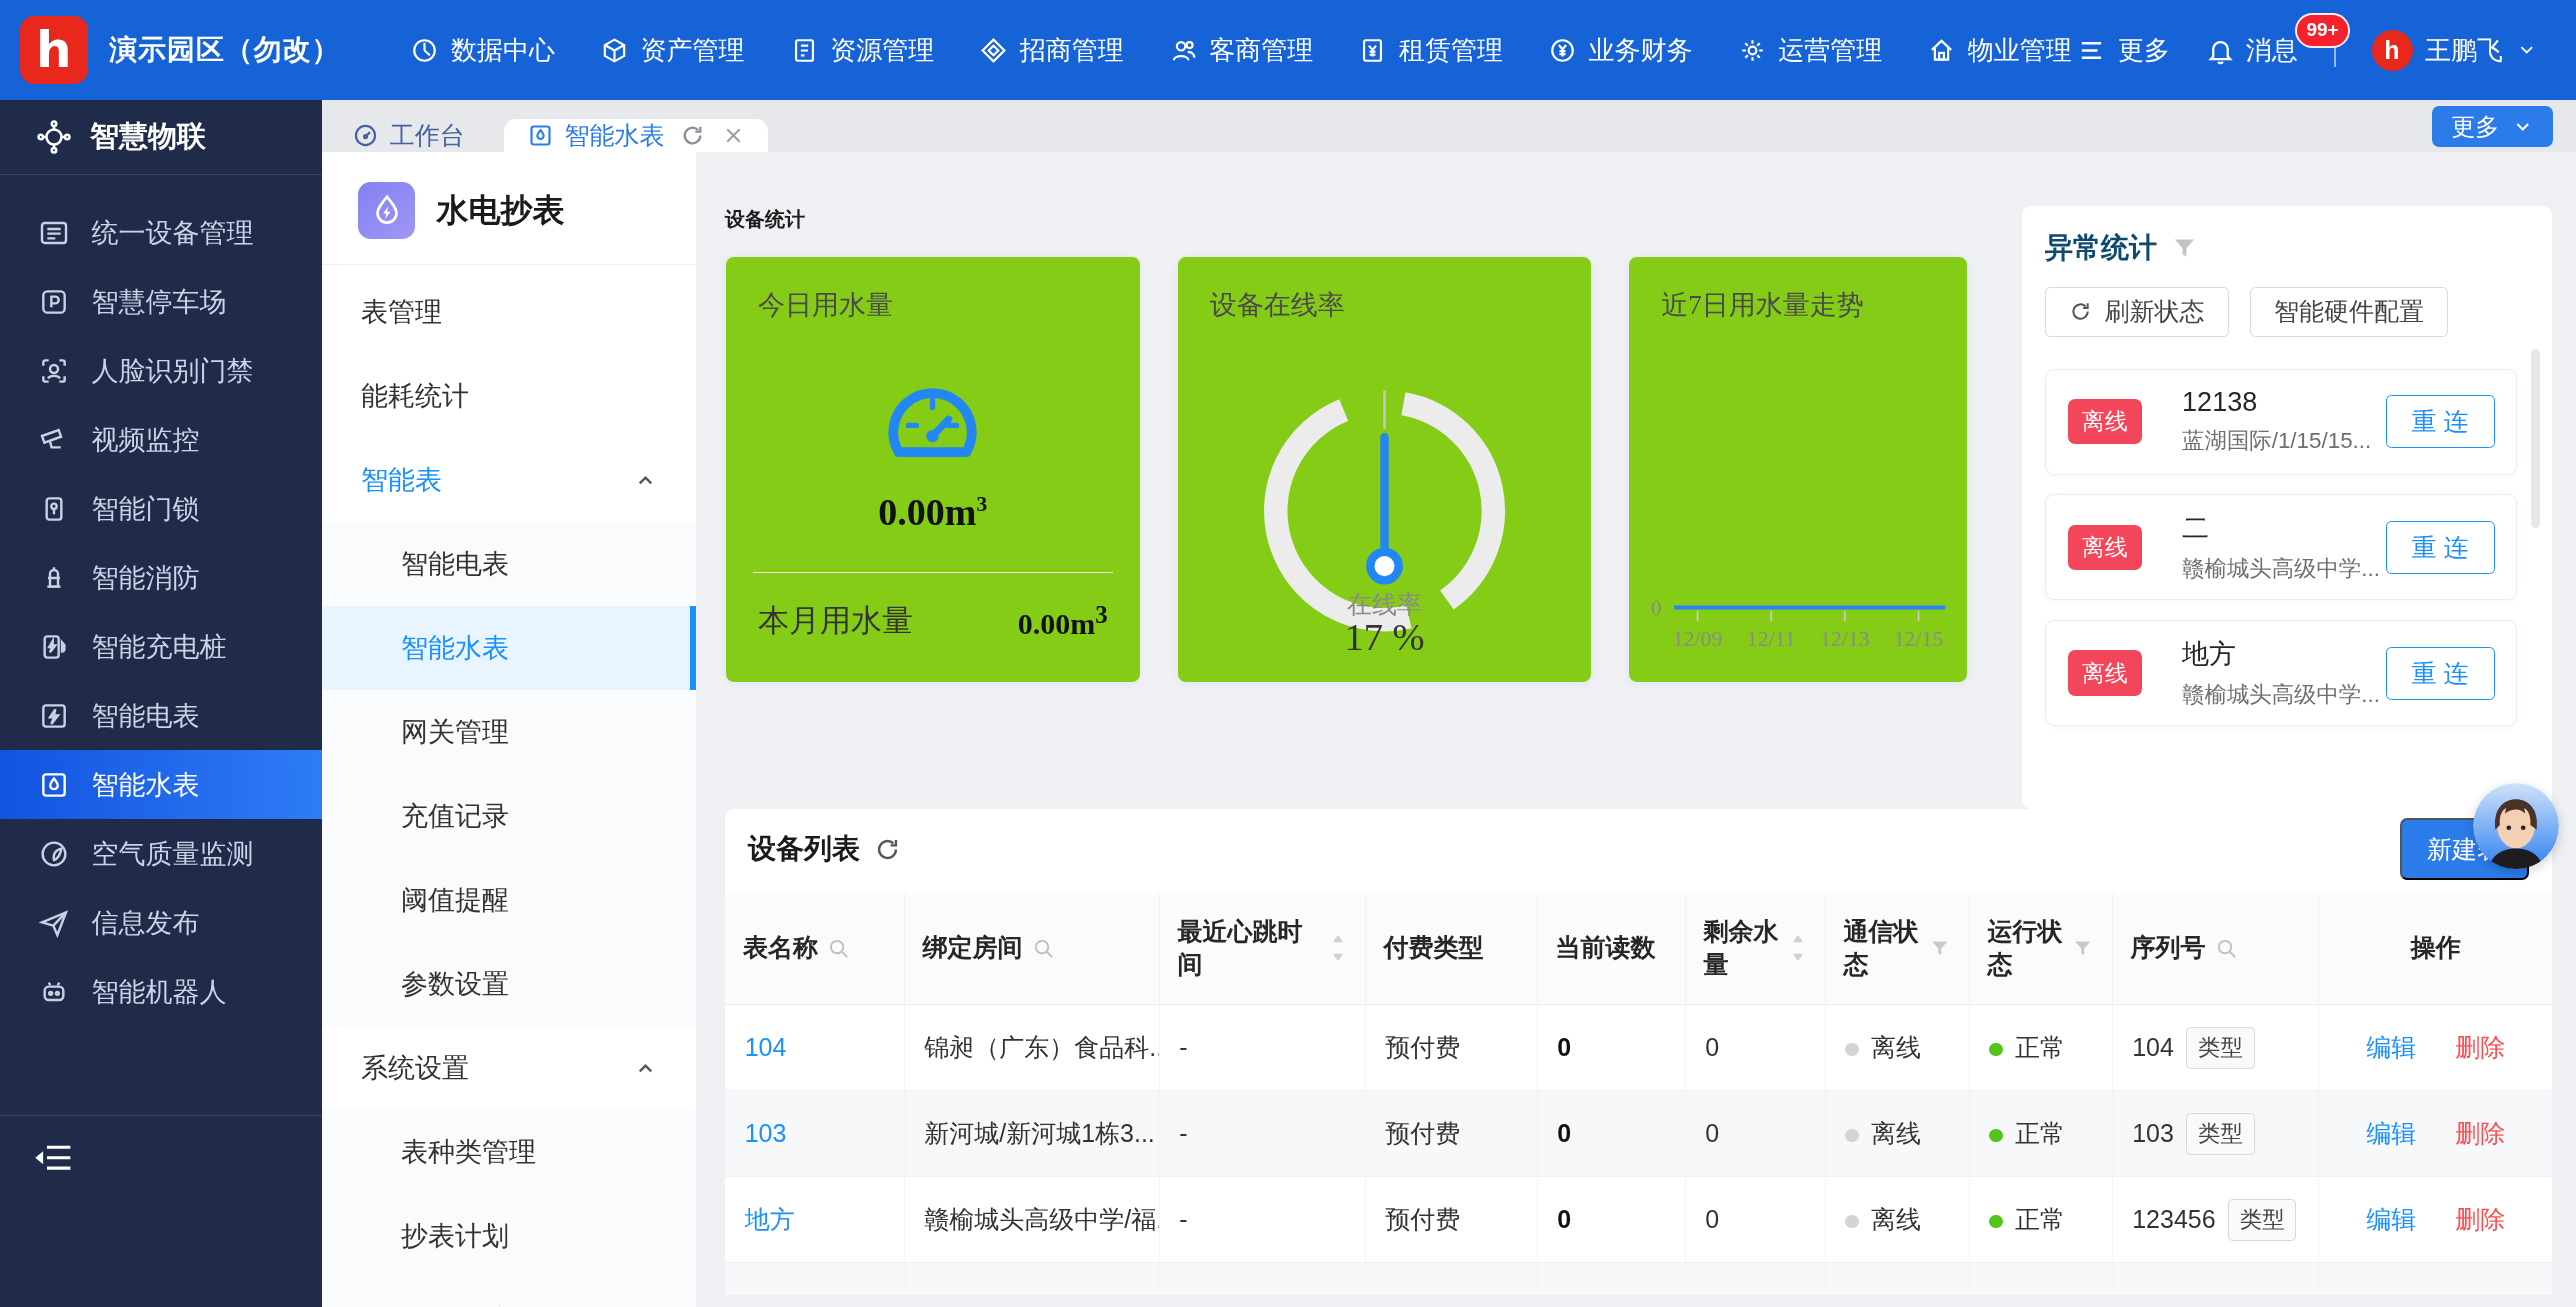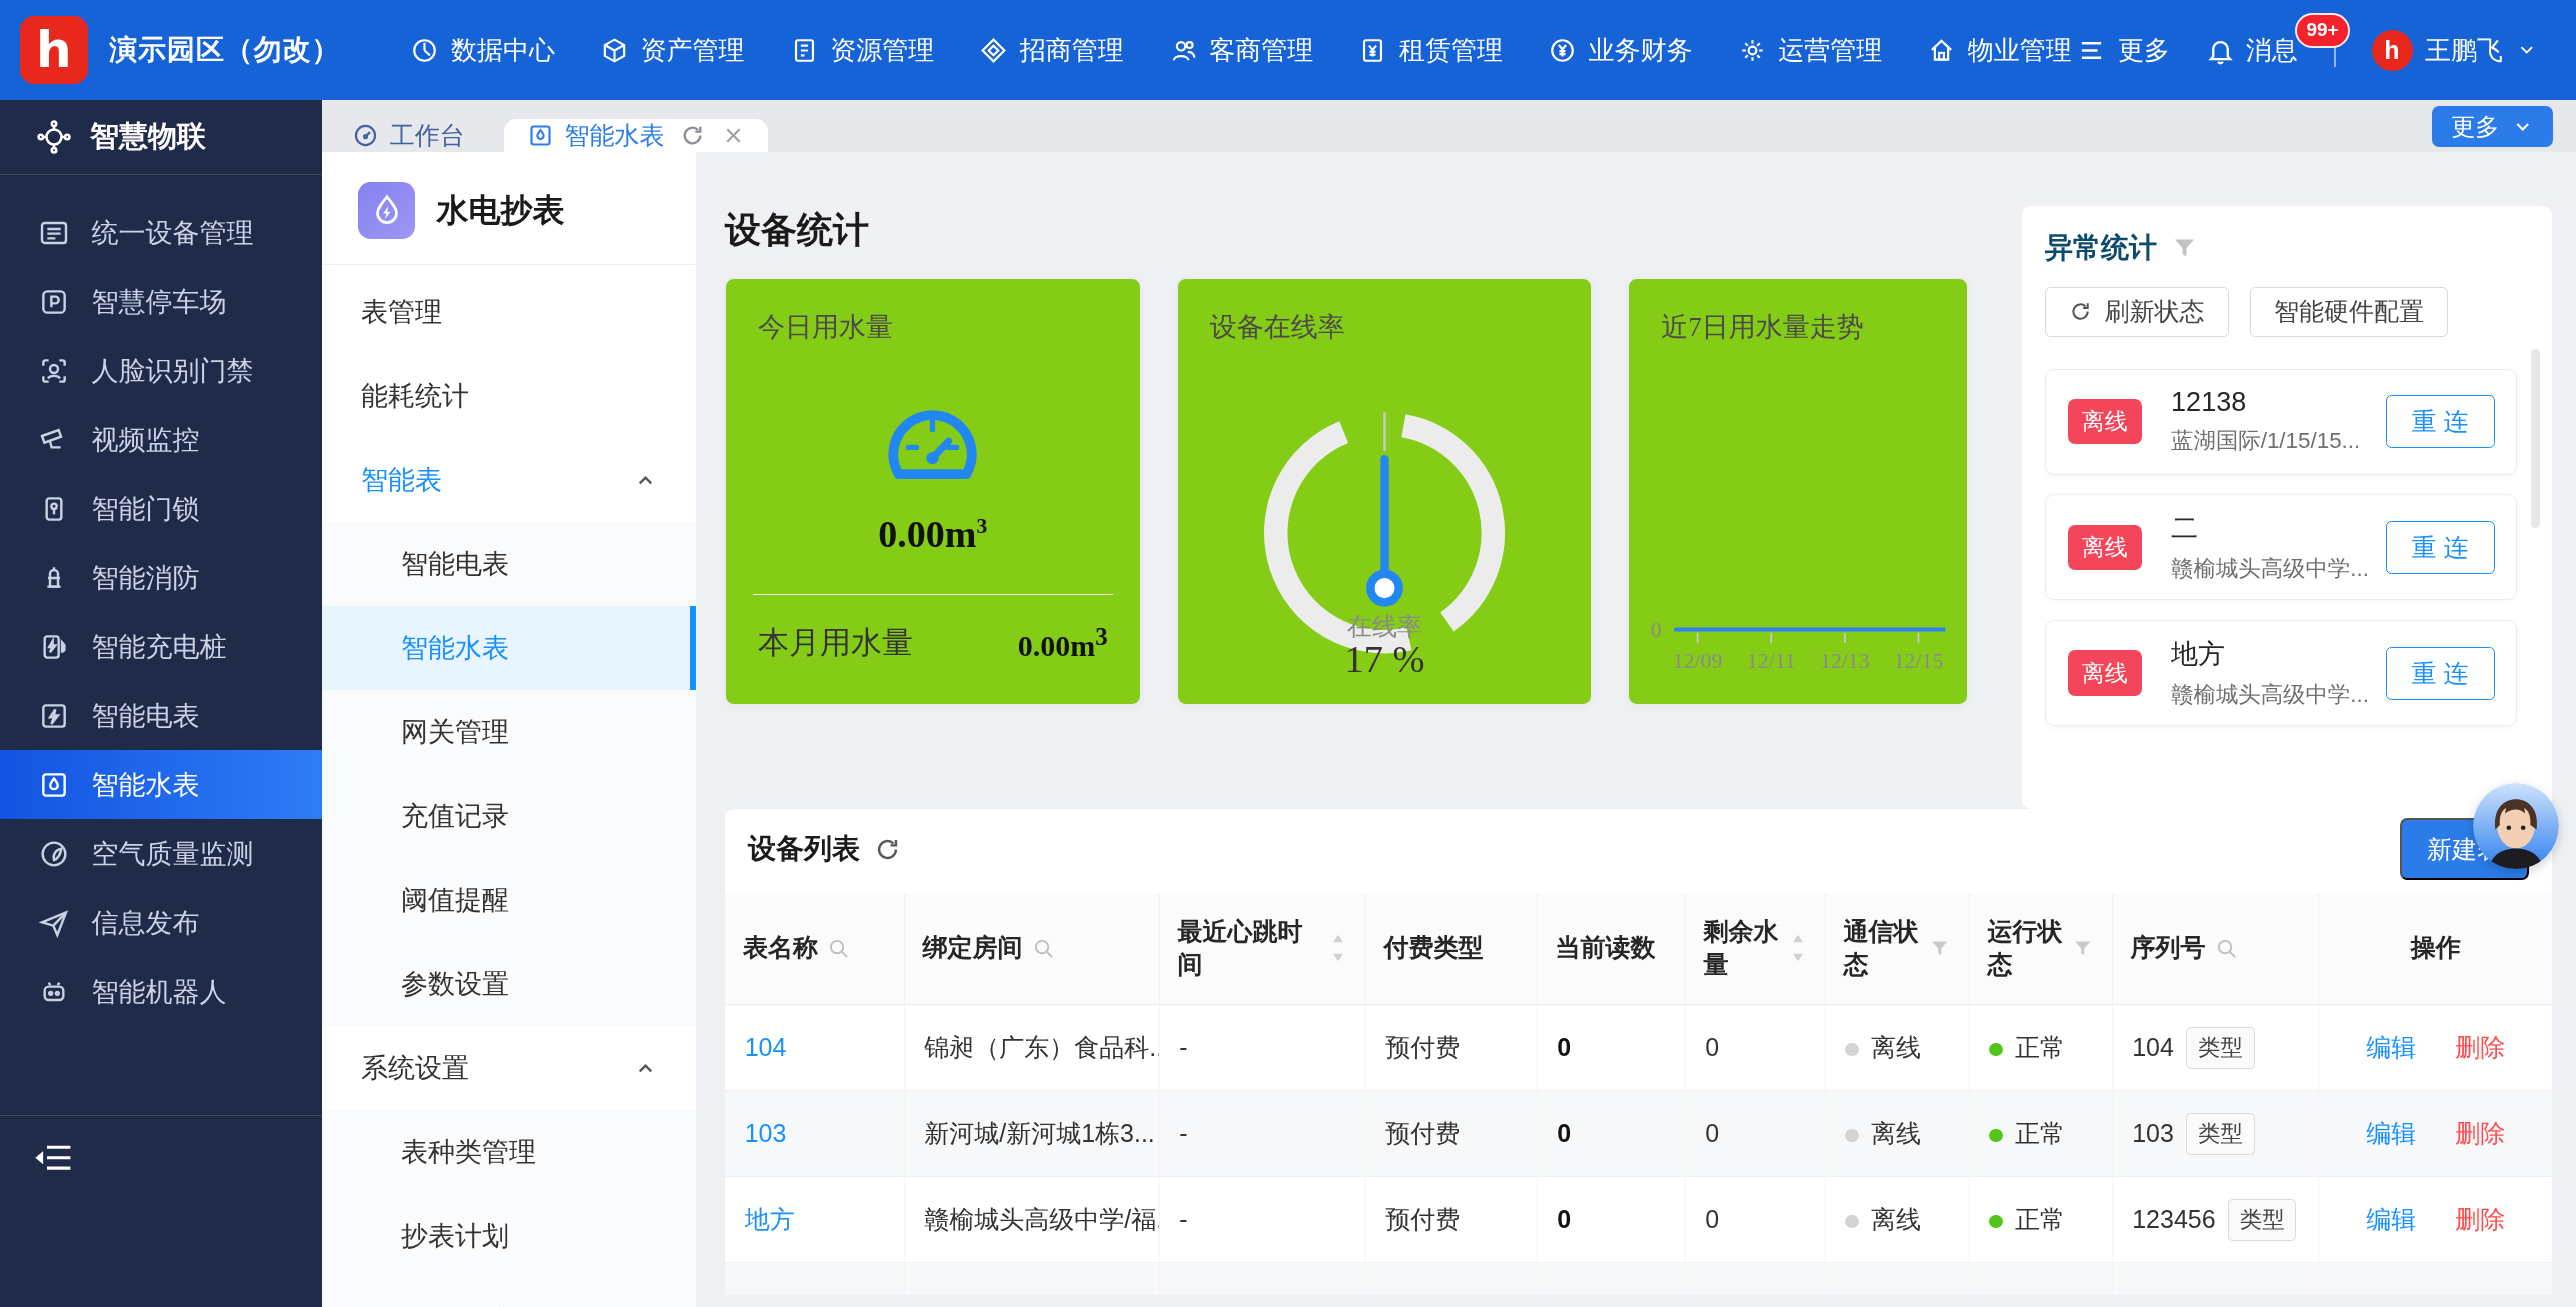--- a/index.html
+++ b/index.html
@@ -67,21 +67,21 @@
   .menu-item{height:84px;display:flex;align-items:center;padding:0 39px;font-size:27px;
     color:#333;cursor:pointer;justify-content:space-between;}
   .menu-item .chev{width:23px;height:23px;}
   .menu-item.group-open{color:#1890ff;}
   .menu-item.group-dark{color:#333;}
   .menu-item.sub{padding-left:79px;background:#fafbfc;}
   .menu-item.sub.selected{background:#e8f4fe;color:#1890ff;border-right:6.3px solid #1890ff;}
 
   
   .main{flex:1;position:relative;padding:54px 24px 0 29px;overflow:hidden;background:#eef0f4;}
-  .sec-title{font-size:36px;font-weight:bold;color:#1a1a1a;display:flex;align-items:center;gap:12.5px;}
+  .sec-title{font-size:20px;font-weight:bold;color:#1a1a1a;display:flex;align-items:center;gap:12.5px;}
   .top-flex{display:flex;}
   .stats-left{width:1243px;flex:none;}
   .cards{display:flex;gap:36px;margin-top:23px;}
   .card{background:#84cc16;border:0.9px solid #e9ecf2;border-radius:9px;height:427px;
     box-shadow:0 1.8px 7.2px rgba(20,40,80,.04);position:relative;font-family:Liberation Serif, serif;}
   .card .card-title{font-size:27px;color:#4a4a4a;padding:30px 0 0 32px;}
   .card1,.card2{width:416px;}
   .card3{width:340px;}
   .meter-ico-wrap{display:flex;justify-content:center;margin-top:47px;}
   .meter-ico{width:107px;height:93px;}
@@ -100,21 +100,21 @@
   .ab-title{font-size:28px;font-weight:bold;color:#0c4a6e;display:flex;align-items:center;gap:14.3px;}
   .ab-title svg{width:27px;height:27px;}
   .ab-buttons{display:flex;gap:21.5px;margin-top:19.7px;}
   .ab-btn{height:50px;border:0.9px solid #d9d9d9;border-radius:5.4px;background:#fff;color:#444;
     font-size:25px;display:flex;align-items:center;gap:12.5px;padding:0 23px;cursor:pointer;}
   .ab-btn svg{width:23px;height:23px;}
   .ab-list{margin-top:32px;}
   .ab-card{border:0.9px solid #e9ecf2;border-radius:9px;height:106px;display:flex;align-items:center;
     padding:0 21.5px;margin-bottom:19.7px;box-shadow:0 1.8px 5.4px rgba(20,40,80,.04);width:472px;}
   .ab-badge{background:#f4465a;color:#fff;font-size:23px;padding:7.2px 14.3px;border-radius:7.2px;flex:none;}
-  .ab-mid{margin-left:29px;min-width:0;}
+  .ab-mid{margin-left:40px;min-width:0;}
   .ab-name{font-size:27px;color:#262626;}
   .ab-loc{font-size:22.4px;color:#6f6f6f;margin-top:7.2px;white-space:nowrap;}
   .ab-reconnect{margin-left:auto;border:1.8px solid #1890ff;color:#1890ff;background:#fff;
     border-radius:5.4px;font-size:25px;padding:9px 25px;cursor:pointer;flex:none;}
   .ab-scrollbar{position:absolute;right:12.5px;top:143px;width:9px;height:179px;
     background:#e7e7e7;border-radius:4.5px;}
 
   
   .list-card{position:absolute;left:29px;right:24px;top:657px;height:486px;background:#fff;
     border-radius:9px 9px 0 0;overflow:hidden;padding-top:12.5px;}

